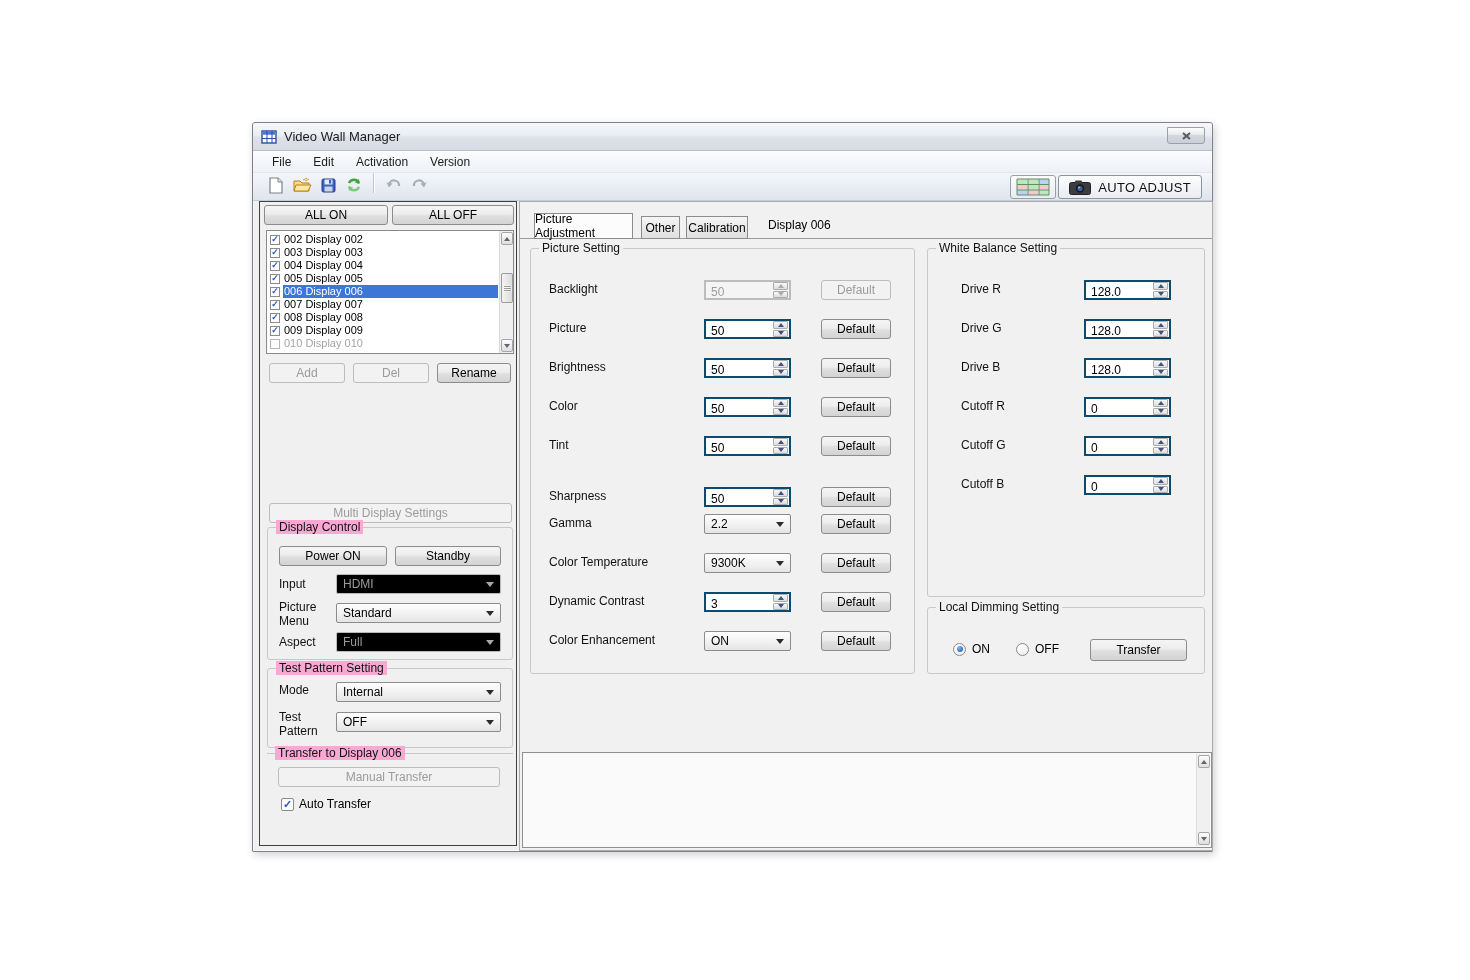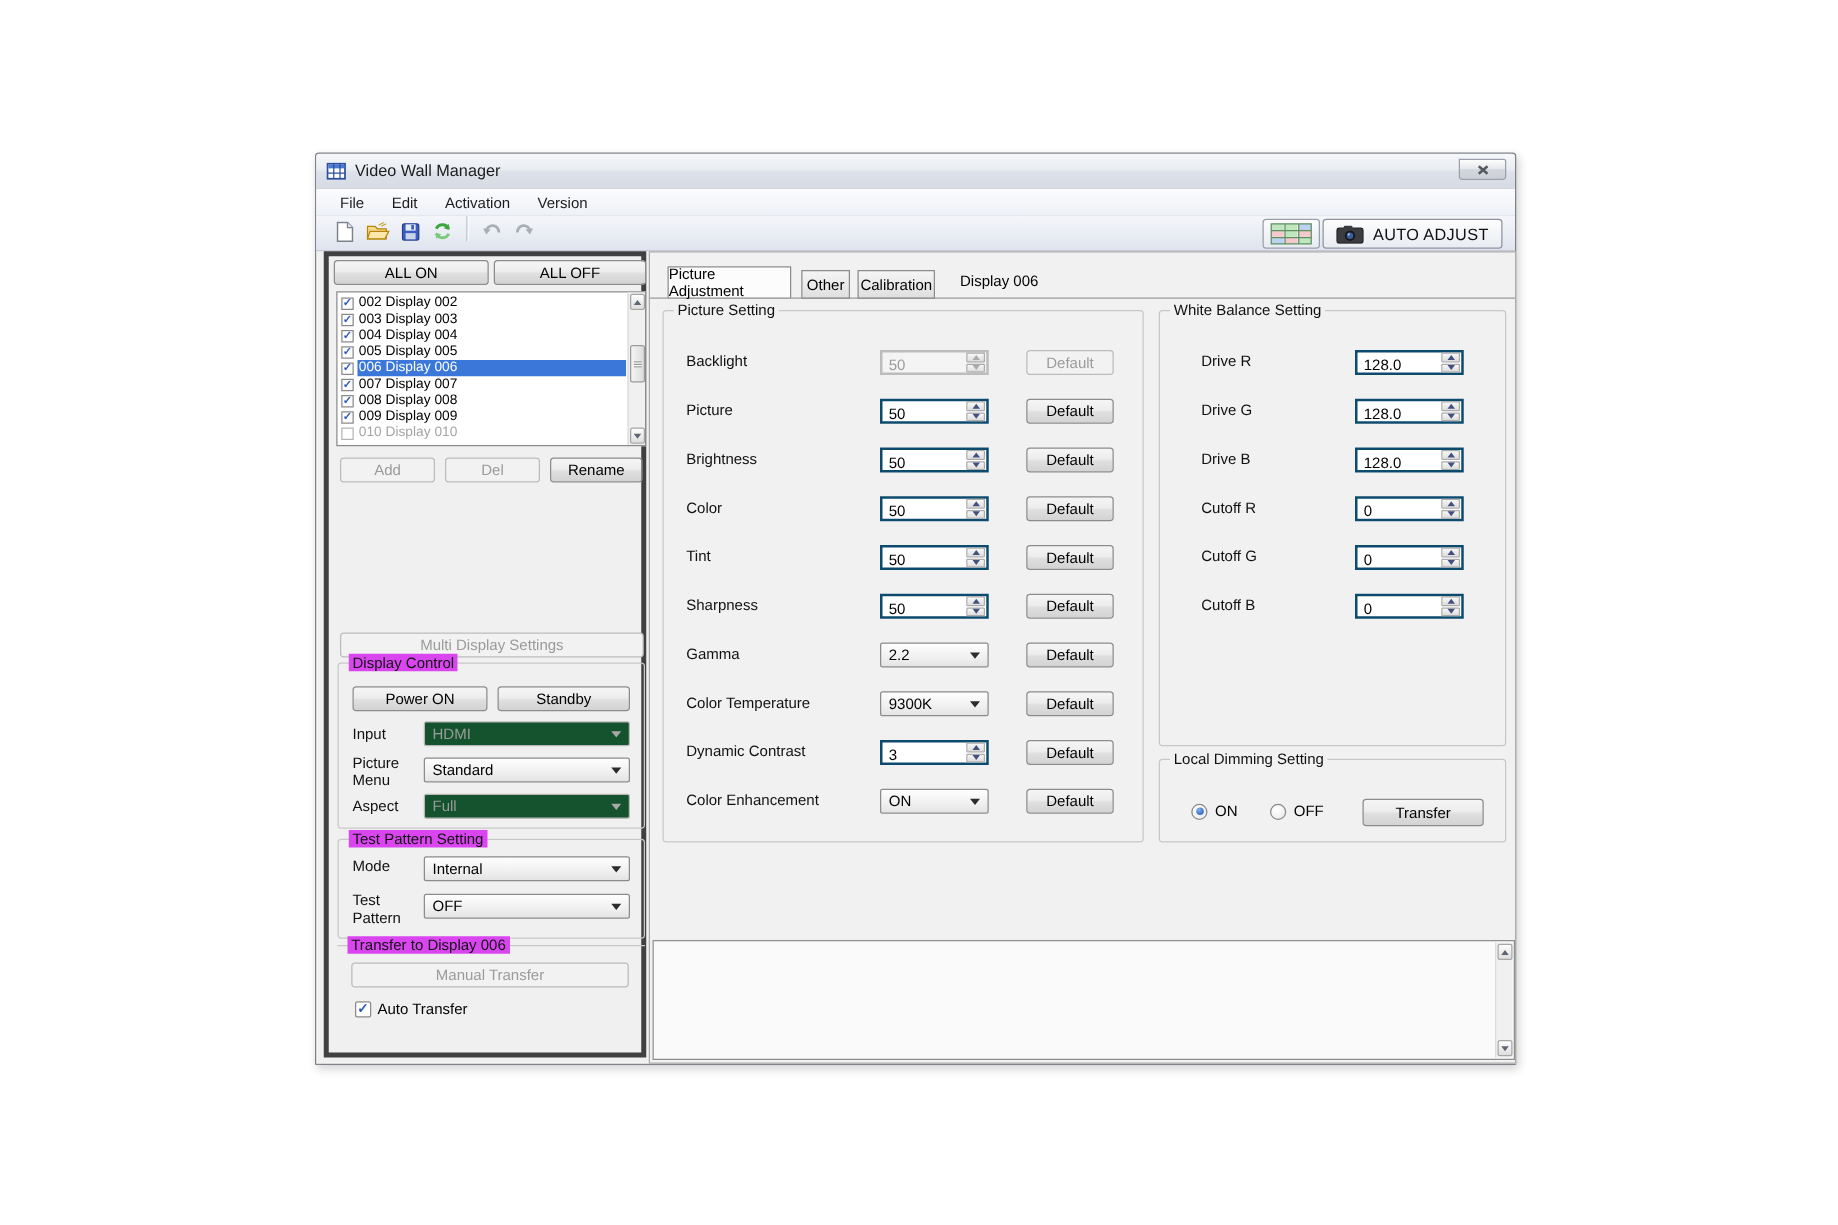--- a/index.html
+++ b/index.html
@@ -27,38 +27,38 @@
   .tbtn { width:26px; height:24px; display:flex; align-items:center; justify-content:center; }
   .tsep { width:1px; height:20px; background:#BFC5D0; margin:0 6px; box-shadow:1px 0 0 #fff; }
   .toolbar-right { position:absolute; right:10px; top:2px; display:flex; align-items:center; gap:2px; }
   .grid-btn { width:46px; height:24px; display:flex; align-items:center; justify-content:center;
     border:1px solid #9aa0ab; border-radius:3px; background:linear-gradient(to bottom,#FCFCFD,#E8EBF0); }
   .auto-adjust-btn { height:24px; display:flex; align-items:center; gap:7px; padding:0 10px;
     border:1px solid #8e949f; border-radius:3px; background:linear-gradient(to bottom,#FDFDFE,#E9ECF1); }
   .auto-adjust-btn .aa-label { font-size:13px; color:#111; letter-spacing:.3px; }
   
   .left-panel { position:absolute; left:6px; top:78px; width:258px; height:645px;
-    background:#F0F0F0; border:4px solid #404040; }
+    background:#F0F0F0; border:1px solid #404040; }
   .main-panel { position:absolute; left:266px; top:78px; width:694px; height:650px;
     background:#F1F1F1; border:1px solid #ABABAB; }
   
   .win-btn { position:absolute; display:flex; align-items:center; justify-content:center;
     font-family:"Liberation Sans", sans-serif; font-size:12px; color:#000;
     background:linear-gradient(to bottom,#F5F5F5 0%,#EDEDED 45%,#DFDFDF 55%,#D3D3D3 100%);
     border:1px solid #8C8C8C; border-radius:3px; cursor:default; }
   .win-btn.disabled { background:#F2F2F2; border-color:#BCBCBC; color:#9B9B9B; }
   .groupbox { position:absolute; border:1px solid #C8C8C8; border-radius:3px; }
-  .group-label { position:absolute; top:-8px; left:8px; background:#d946ef; padding:0 3px; font-size:12px; color:#111; }
+  .group-label { position:absolute; top:-8px; left:8px; background:#f9a8d4; padding:0 3px; font-size:12px; color:#111; }
   .main-panel .group-label { background:#F1F1F1; }
   .field-label { position:absolute; font-size:12px; color:#111; }
   .combo { position:absolute; height:20px; border:1px solid #8C8C8C; border-radius:2px;
     background:linear-gradient(to bottom,#FEFEFE,#F0F0F0 60%,#E4E4E4); display:flex; align-items:center; padding:0 6px; }
   .combo .combo-val { flex:1; font-size:12px; color:#000; white-space:nowrap; overflow:hidden; }
   .combo .combo-arrow { width:0; height:0; border-left:4px solid transparent; border-right:4px solid transparent; border-top:5px solid #2b2b2b; margin-left:4px; }
-  .combo.disabled { background:#14532d; border-color:#B9B9B9; }
+  .combo.disabled { background:#000000; border-color:#B9B9B9; }
   .combo.disabled .combo-val { color:#9B9B9B; }
   .combo.disabled .combo-arrow { border-top-color:#A8A8A8; }
   .spinbox { position:absolute; width:87px; height:20px; border:2px solid #0c4a6e; background:#fff; display:flex; }
   .spinbox .spin-val { flex:1; font-size:12px; color:#000; padding:3px 0 0 5px; }
   .spin-btns { width:16px; display:flex; flex-direction:column; justify-content:center; gap:1px; padding-right:1px; }
   .spin-btn { height:8px; border:1px solid #ACACAC; border-radius:1px; background:linear-gradient(to bottom,#F8F8F8,#DDDDDD);
     display:flex; align-items:center; justify-content:center; }
   .tri-up { width:0; height:0; border-left:3px solid transparent; border-right:3px solid transparent; border-bottom:4px solid #44517E; }
   .tri-down { width:0; height:0; border-left:3px solid transparent; border-right:3px solid transparent; border-top:4px solid #44517E; }
   .spinbox.disabled { background:#F4F4F4; border-color:#BCBCBC; }
@@ -427,21 +427,21 @@
                 <span class="spin-btn">
                   <i class="tri-up"></i>
                 </span>
                 <span class="spin-btn">
                   <i class="tri-down"></i>
                 </span>
               </span>
             </div>
             <div class="win-btn def-btn">Default</div>
           </div>
-          <div class="prow" style="top: 226px;">
+          <div class="prow" style="top: 238px;">
             <span class="field-label">Sharpness</span>
             <div class="spinbox">
               <span class="spin-val">50</span>
               <span class="spin-btns">
                 <span class="spin-btn">
                   <i class="tri-up"></i>
                 </span>
                 <span class="spin-btn">
                   <i class="tri-down"></i>
                 </span>

